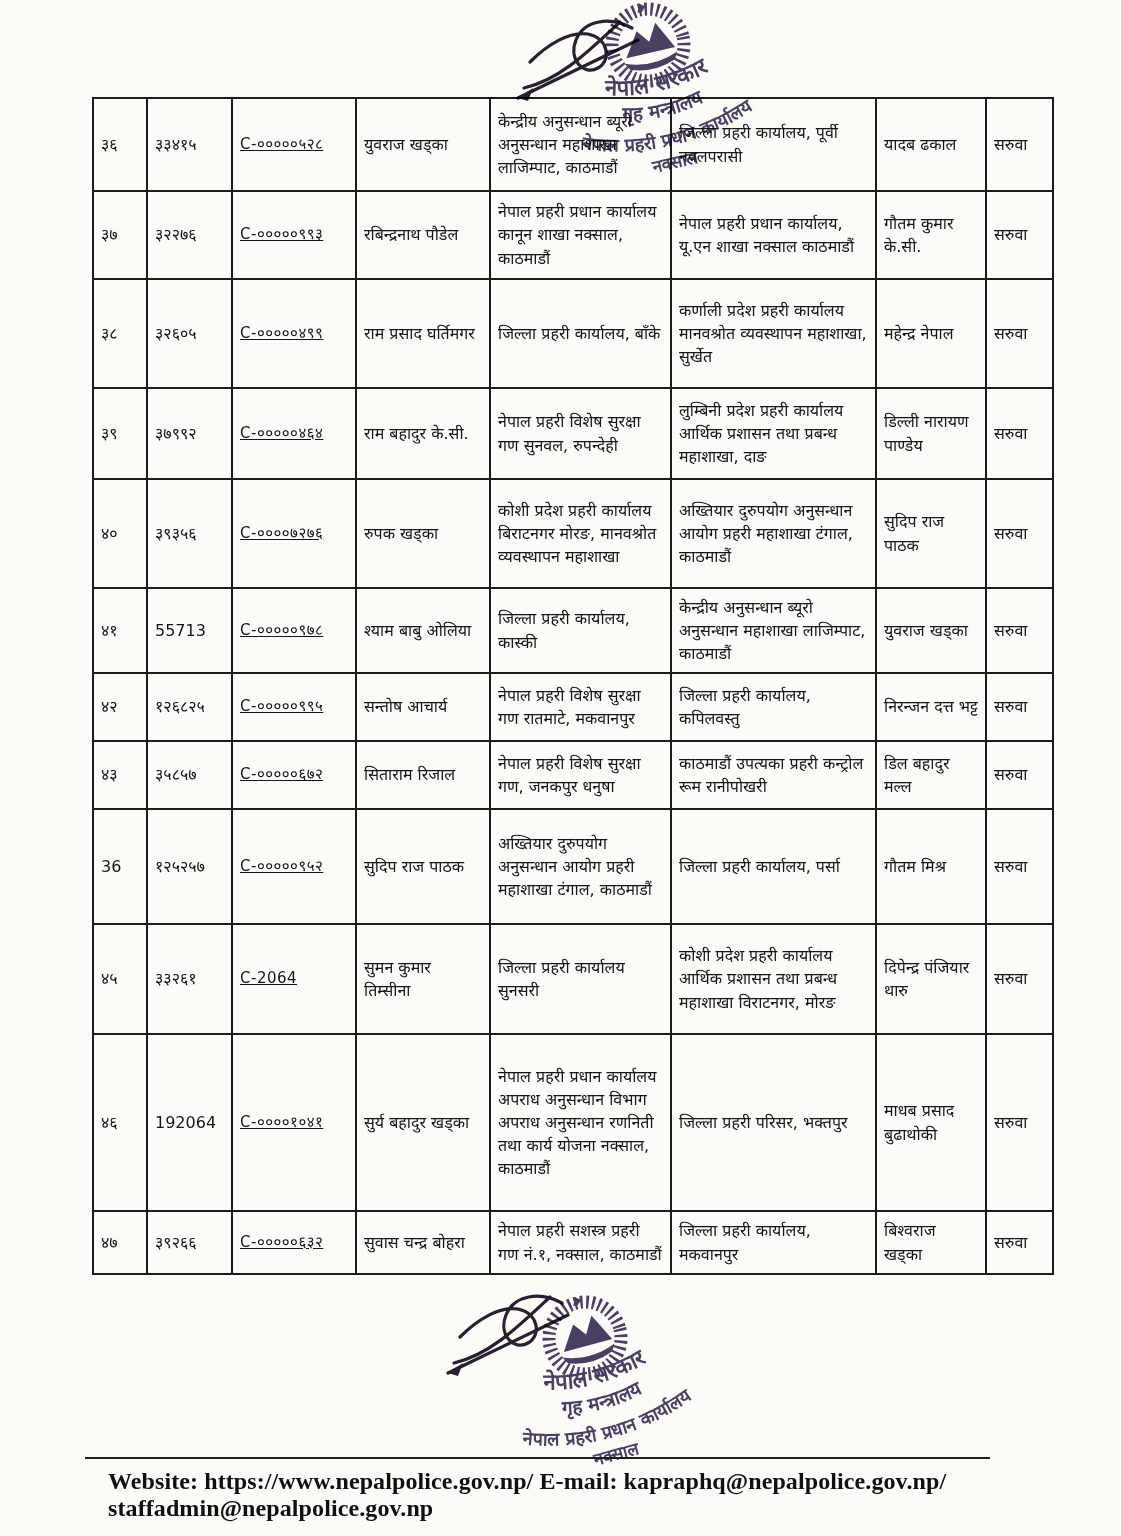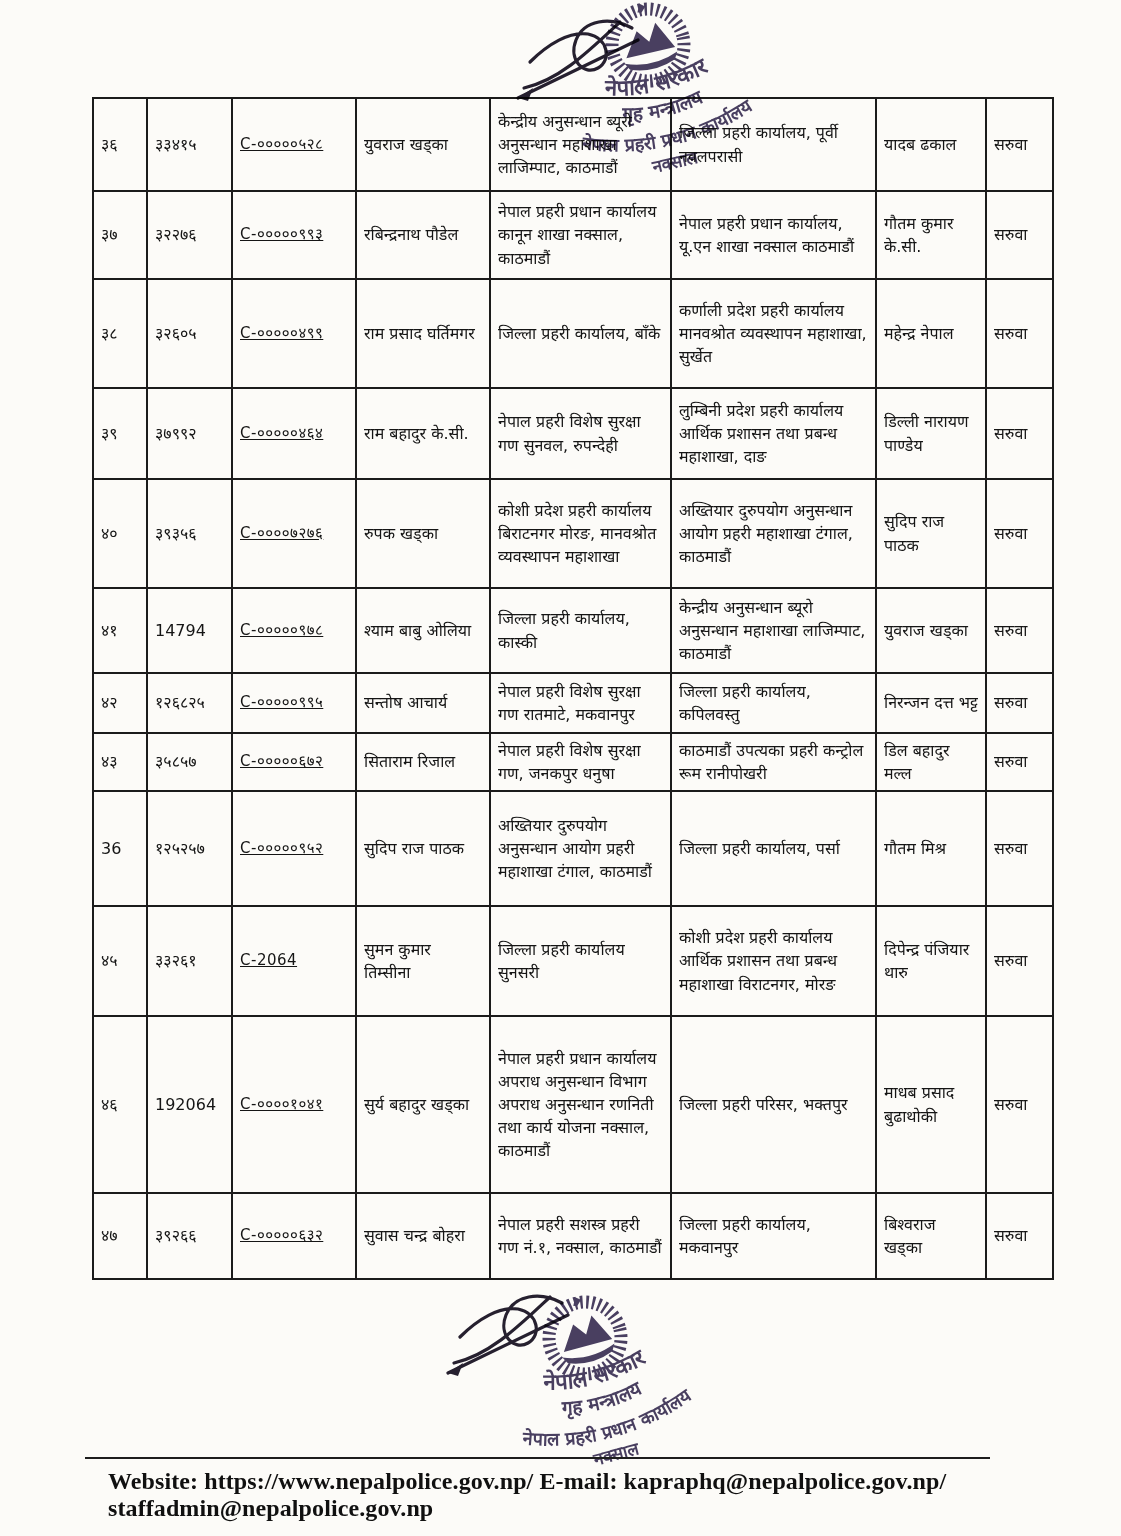--- a/index.html
+++ b/index.html
@@ -107,39 +107,39 @@
         <td class="c-no">३९३५६</td>
         <td class="c-code">C-००००७२७६</td>
         <td class="c-name">रुपक खड्का</td>
         <td class="c-from">कोशी प्रदेश प्रहरी कार्यालय बिराटनगर मोरङ, मानवश्रोत व्यवस्थापन महाशाखा</td>
         <td class="c-to">अख्तियार दुरुपयोग अनुसन्धान आयोग प्रहरी महाशाखा टंगाल, काठमाडौं</td>
         <td class="c-rec">सुदिप राज पाठक</td>
         <td class="c-act">सरुवा</td>
       </tr>
       <tr style="height:85px">
         <td class="c-sn">४१</td>
-        <td class="c-no">14794</td>
+        <td class="c-no">55713</td>
         <td class="c-code">C-०००००९७८</td>
         <td class="c-name">श्याम बाबु ओलिया</td>
         <td class="c-from">जिल्ला प्रहरी कार्यालय, कास्की</td>
         <td class="c-to">केन्द्रीय अनुसन्धान ब्यूरो अनुसन्धान महाशाखा लाजिम्पाट, काठमाडौं</td>
         <td class="c-rec">युवराज खड्का</td>
         <td class="c-act">सरुवा</td>
       </tr>
-      <tr style="height:60px">
+      <tr style="height:68px">
         <td class="c-sn">४२</td>
         <td class="c-no">१२६८२५</td>
         <td class="c-code">C-०००००९९५</td>
         <td class="c-name">सन्तोष आचार्य</td>
         <td class="c-from">नेपाल प्रहरी विशेष सुरक्षा गण रातमाटे, मकवानपुर</td>
         <td class="c-to">जिल्ला प्रहरी कार्यालय, कपिलवस्तु</td>
         <td class="c-rec">निरन्जन दत्त भट्ट</td>
         <td class="c-act">सरुवा</td>
       </tr>
-      <tr style="height:58px">
+      <tr style="height:68px">
         <td class="c-sn">४३</td>
         <td class="c-no">३५८५७</td>
         <td class="c-code">C-०००००६७२</td>
         <td class="c-name">सिताराम रिजाल</td>
         <td class="c-from">नेपाल प्रहरी विशेष सुरक्षा गण, जनकपुर धनुषा</td>
         <td class="c-to">काठमाडौं उपत्यका प्रहरी कन्ट्रोल रूम रानीपोखरी</td>
         <td class="c-rec">डिल बहादुर मल्ल</td>
         <td class="c-act">सरुवा</td>
       </tr>
       <tr style="height:115px">
@@ -165,21 +165,21 @@
       <tr style="height:177px">
         <td class="c-sn">४६</td>
         <td class="c-no">192064</td>
         <td class="c-code">C-००००१०४१</td>
         <td class="c-name">सुर्य बहादुर खड्का</td>
         <td class="c-from">नेपाल प्रहरी प्रधान कार्यालय अपराध अनुसन्धान विभाग अपराध अनुसन्धान रणनिती तथा कार्य योजना नक्साल, काठमाडौं</td>
         <td class="c-to">जिल्ला प्रहरी परिसर, भक्तपुर</td>
         <td class="c-rec">माधब प्रसाद बुढाथोकी</td>
         <td class="c-act">सरुवा</td>
       </tr>
-      <tr style="height:86px">
+      <tr style="height:63px">
         <td class="c-sn">४७</td>
         <td class="c-no">३९२६६</td>
         <td class="c-code">C-०००००६३२</td>
         <td class="c-name">सुवास चन्द्र बोहरा</td>
         <td class="c-from">नेपाल प्रहरी सशस्त्र प्रहरी गण नं.१, नक्साल, काठमाडौं</td>
         <td class="c-to">जिल्ला प्रहरी कार्यालय, मकवानपुर</td>
         <td class="c-rec">बिश्वराज खड्का</td>
         <td class="c-act">सरुवा</td>
       </tr>
     </tbody>

